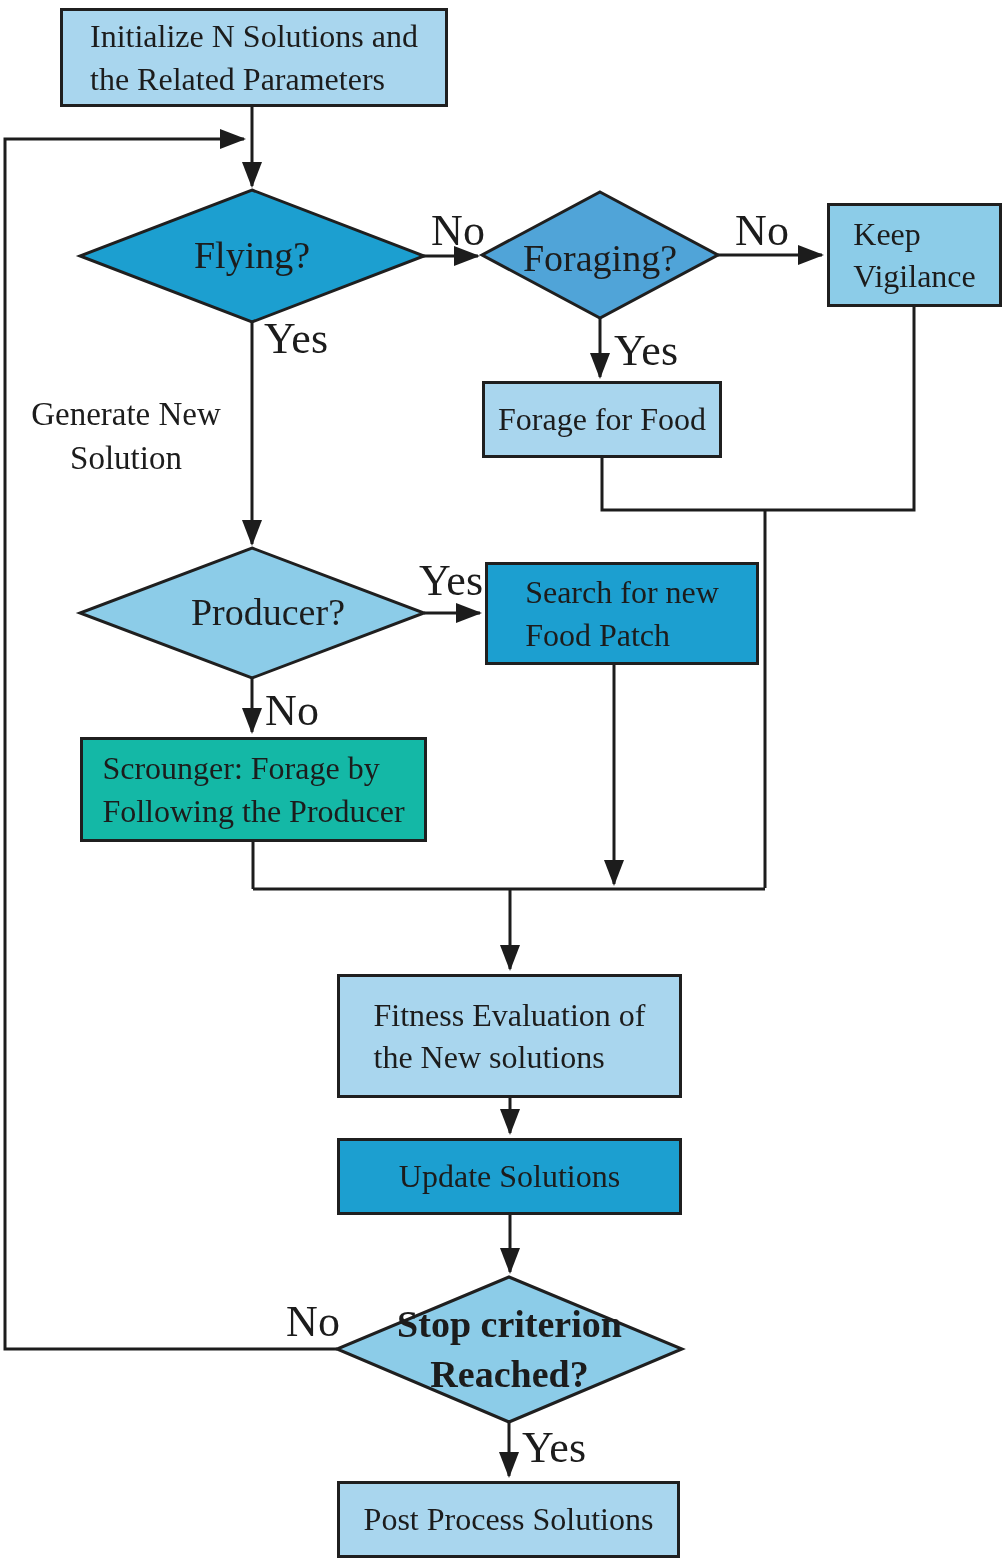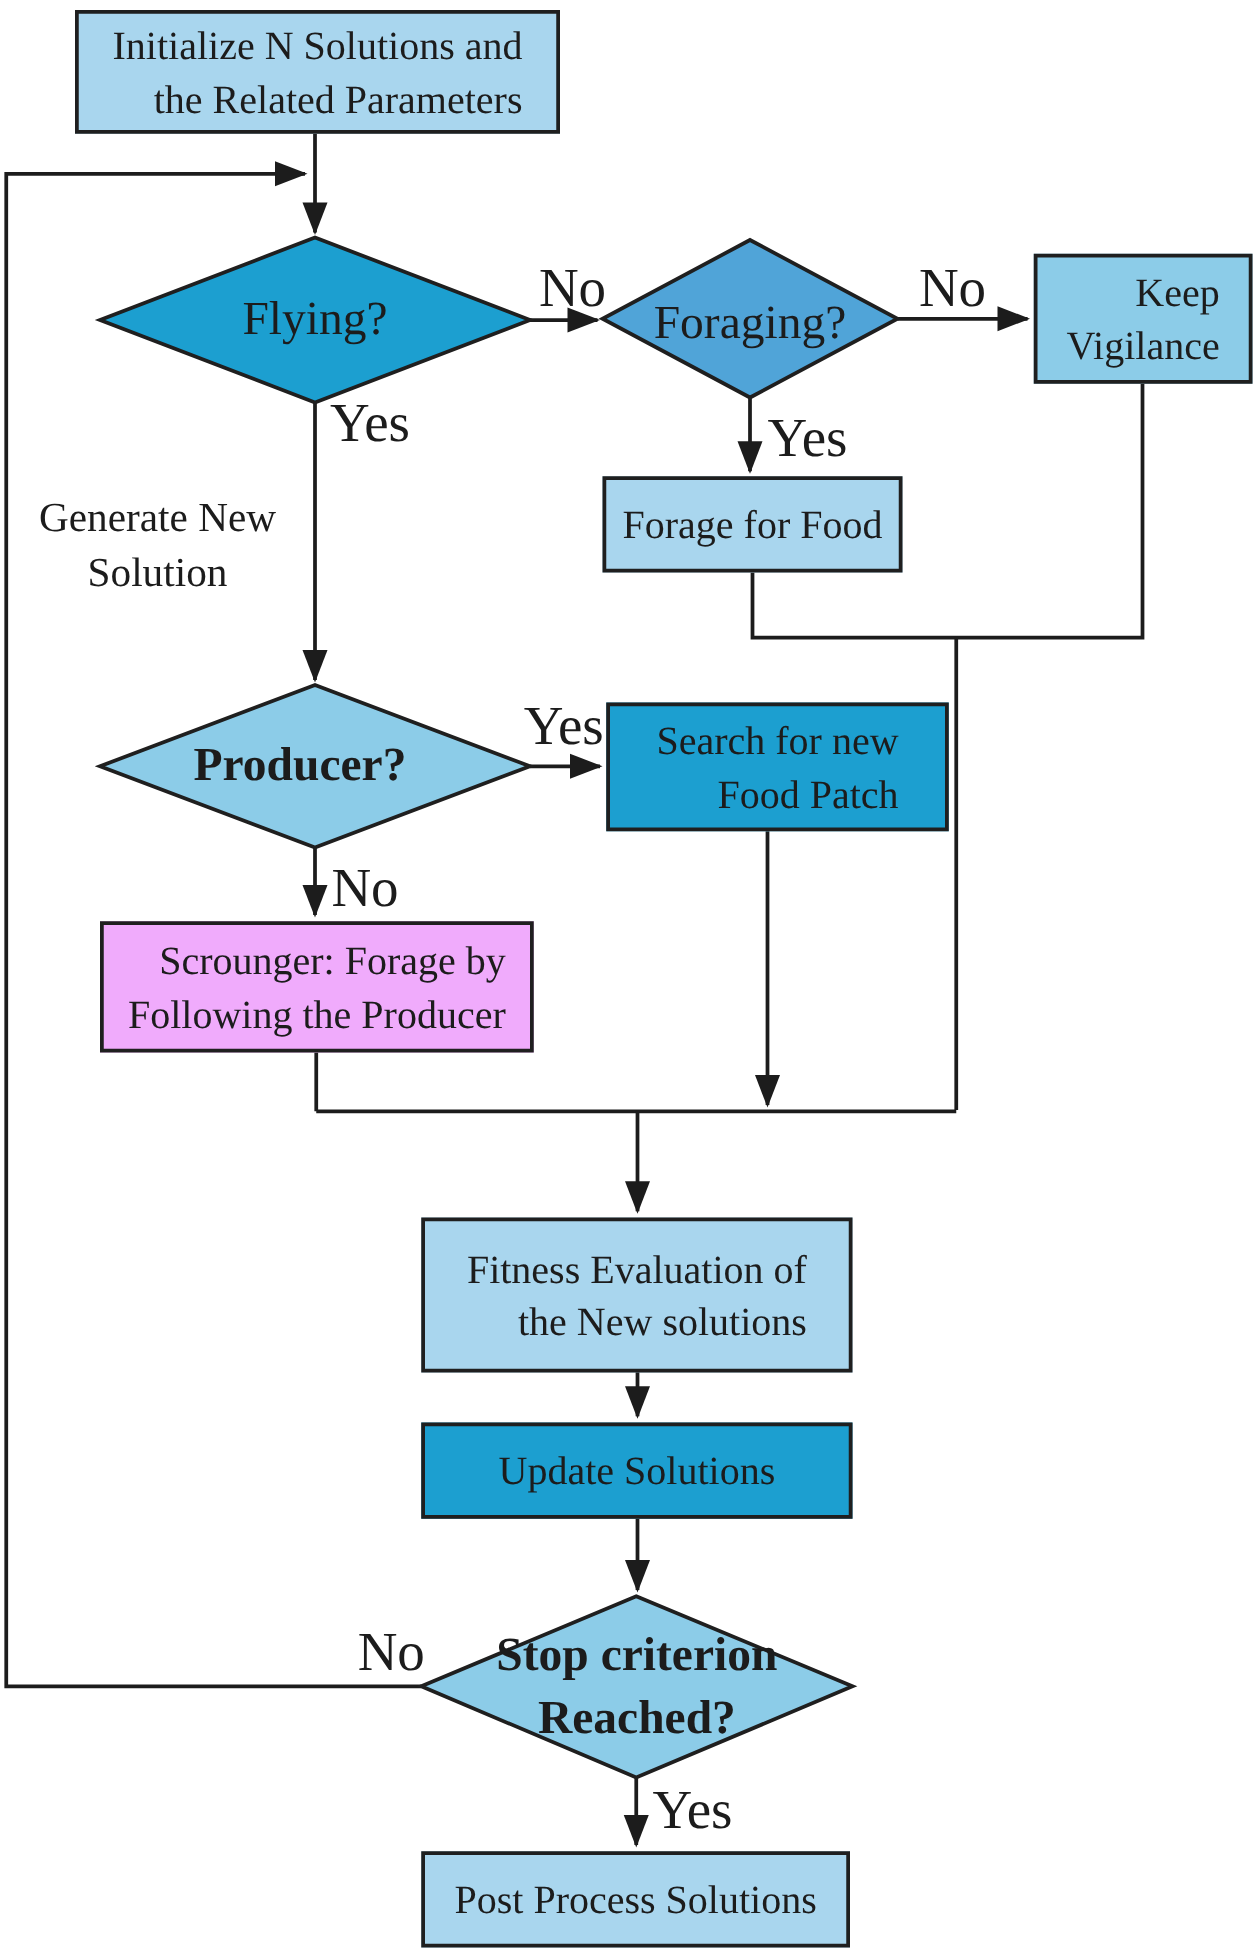--- a/index.html
+++ b/index.html
@@ -22,21 +22,21 @@
     width: 1005px;
     height: 1564px;
   }
   .node {
     position: absolute;
     box-sizing: border-box;
     border: 3px solid #1f1f1f;
     display: flex;
     align-items: center;
     justify-content: center;
-    text-align: right;
+    text-align: left;
     font-size: 32px;
     line-height: 1.32;
     white-space: pre-line;
     color: #1c1c1c;
   }
   .diamond-label {
     position: absolute;
     display: flex;
     align-items: center;
     justify-content: center;
@@ -105,33 +105,33 @@
 the Related Parameters</div>
 
   <div class="node" style="left: 827px; top: 203px; width: 175px; height: 104px; background-color: rgb(140, 204, 232);">Keep
 Vigilance</div>
 
   <div class="node" style="left: 482px; top: 381px; width: 240px; height: 77px; background-color: rgb(169, 214, 238);">Forage for Food</div>
 
   <div class="node" style="left: 485px; top: 562px; width: 274px; height: 103px; background-color: rgb(28, 159, 208);">Search for new
 Food Patch</div>
 
-  <div class="node" style="left: 80px; top: 737px; width: 347px; height: 105px; background-color: #f0abfc;">Scrounger: Forage by
+  <div class="node" style="left: 80px; top: 737px; width: 347px; height: 105px; background-color: #14b8a6;">Scrounger: Forage by
 Following the Producer</div>
 
   <div class="node" style="left: 337px; top: 974px; width: 345px; height: 124px; background-color: rgb(169, 214, 238);">Fitness Evaluation of
 the New solutions</div>
 
   <div class="node" style="left: 337px; top: 1138px; width: 345px; height: 77px; background-color: rgb(28, 159, 208);">Update Solutions</div>
 
   <div class="node" style="left: 337px; top: 1481px; width: 343px; height: 77px; background-color: rgb(169, 214, 238);">Post Process Solutions</div>
 
   <div class="diamond-label" style="left:80px; top:190px; width:344px; height:132px;">Flying?</div>
   <div class="diamond-label" style="left:482px; top:196px; width:236px; height:126px;">Foraging?</div>
-  <div class="diamond-label" style="left:68px; top:548px; width:344px; height:130px;font-weight:bold;">Producer?</div>
+  <div class="diamond-label" style="left:96px; top:548px; width:344px; height:130px;">Producer?</div>
   <div class="diamond-label" style="left:337px; top:1277px; width:345px; height:145px;font-weight:bold;">Stop criterion
 Reached?</div>
 
   <div class="free-label" style="left:126px; top:437px;">Generate New
 Solution</div>
 
   <div class="edge-label" style="left:458px; top:231px;">No</div>
   <div class="edge-label" style="left:296px; top:339px;">Yes</div>
   <div class="edge-label" style="left:762px; top:231px;">No</div>
   <div class="edge-label" style="left:646px; top:351px;">Yes</div>

